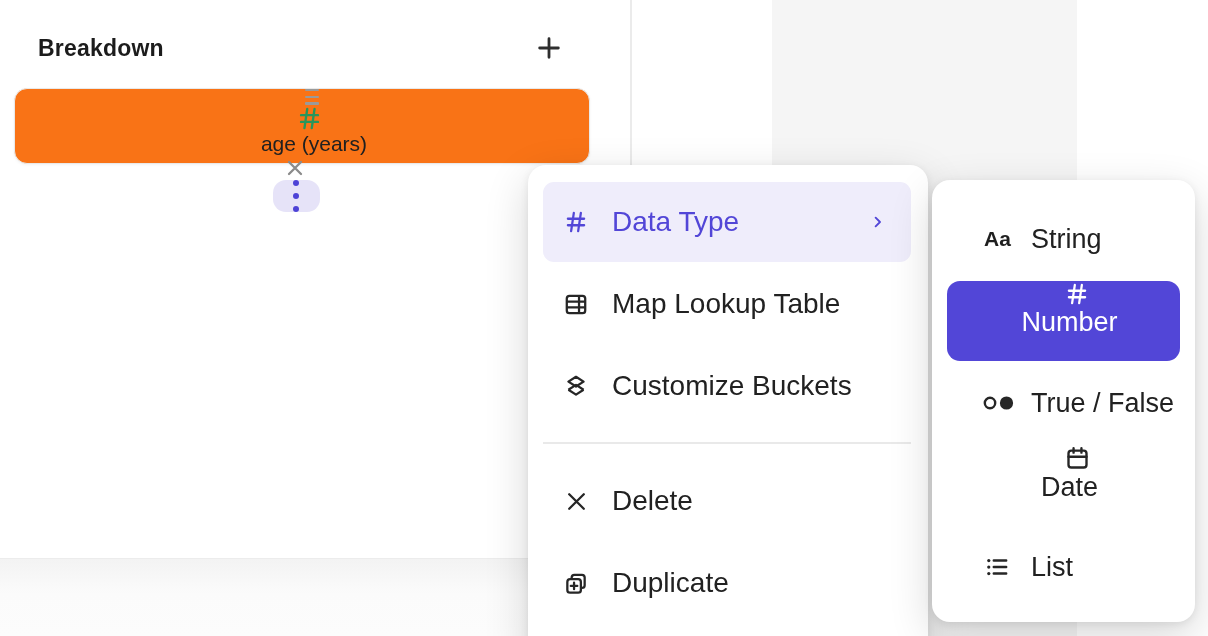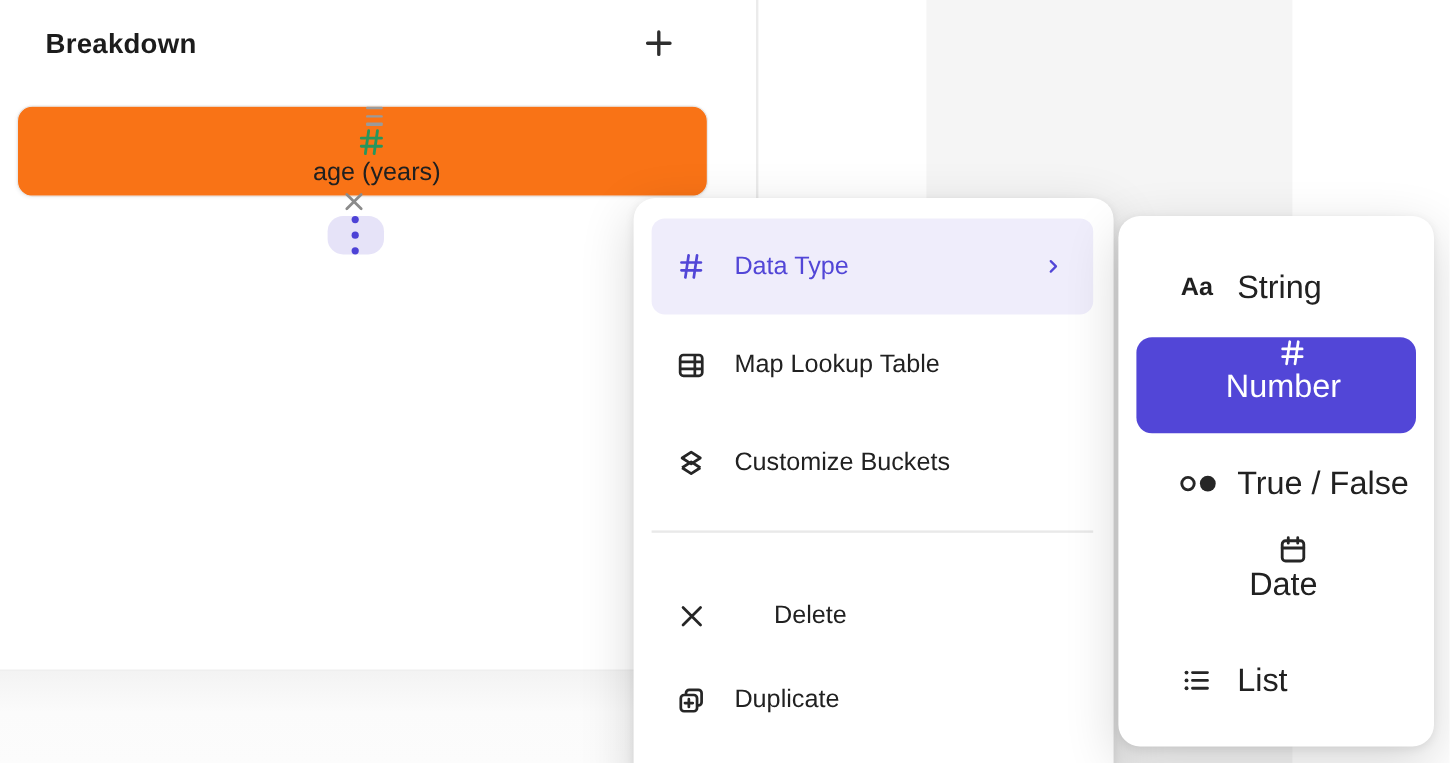--- a/index.html
+++ b/index.html
@@ -18,21 +18,21 @@
   .stage{position:relative;width:1208px;height:636px;background:#fff;}
 
   
   .v-divider{position:absolute;left:630px;top:0;width:2px;height:636px;background:#ebebeb;}
   .gray-rect{position:absolute;left:772px;top:0;width:305px;height:636px;background:var(--panel-gray);}
   .footer-area{position:absolute;left:0;top:558px;width:630px;height:78px;
     border-top:1.5px solid #ececec;
     background:linear-gradient(180deg,#f3f3f3 0%,#fbfbfb 45%,#fcfcfc 100%);}
 
   
-  .panel-header{position:absolute;left:38px;top:16px;width:556px;height:40px;
+  .panel-header{position:absolute;left:38px;top:28px;width:556px;height:40px;
     display:flex;align-items:center;justify-content:space-between;text-align:right;}
   .panel-title{font-size:23px;font-weight:700;letter-spacing:.2px;color:#1c1c1c;}
   .add-btn{width:34px;height:34px;display:flex;align-items:center;justify-content:center;
     background:transparent;border:none;cursor:pointer;margin-right:28px;}
 
   
   .prop-card{position:absolute;left:14px;top:88px;width:576px;height:76px;background:#f97316;
     border:1px solid var(--border);border-radius:13px;
     box-shadow:0 1px 3px rgba(0,0,0,.05);display:flex;align-items:center;flex-direction:column;}
   .drag-handle{width:14px;margin-left:20px;display:flex;flex-direction:column;gap:4.5px;cursor:grab;}
@@ -45,27 +45,27 @@
     background:var(--purple-btn);display:flex;flex-direction:column;align-items:center;
     justify-content:center;gap:6.5px;cursor:pointer;}
   .dots-btn i{width:6.5px;height:6.5px;border-radius:50%;background:#4d42d6;}
 
   
   .menu{position:absolute;left:528px;top:165px;width:400px;height:500px;background:#fff;
     border-radius:18px;box-shadow:0 2px 8px rgba(0,0,0,.08),0 14px 44px rgba(0,0,0,.16);}
   .menu-item{position:absolute;left:15px;width:368px;height:80px;display:flex;align-items:center;
     border-radius:11px;cursor:pointer;}
   .menu-item .mi-icon{width:26px;margin-left:20px;display:flex;align-items:center;justify-content:center;}
-  .menu-item .mi-label{margin-left:23px;font-size:21px;font-weight:500;color:#212121;}
+  .menu-item .mi-label{margin-left:23px;font-size:28px;font-weight:500;color:#212121;}
   .menu-item.highlight{background:var(--purple-soft);}
   .menu-item.highlight .mi-label{color:var(--purple);}
   .mi-chevron{position:absolute;right:26px;display:flex;align-items:center;}
   .menu-divider{position:absolute;left:15px;top:277px;width:368px;height:1.5px;background:#e9e9e9;}
   .mi-data-type{top:17px;} .mi-map{top:99px;} .mi-buckets{top:181px;}
-  .mi-delete{top:308px;gap:33px;} .mi-duplicate{top:378px;}
+  .mi-delete{top:296px;} .mi-duplicate{top:378px;}
 
   
   .submenu{position:absolute;left:932px;top:180px;width:263px;height:442px;background:#fff;
     border-radius:18px;box-shadow:0 2px 8px rgba(0,0,0,.08),0 14px 44px rgba(0,0,0,.16);}
   .sub-item{position:absolute;left:15px;width:233px;height:80px;display:flex;align-items:center;
     border-radius:13px;cursor:pointer;}
   .sub-item .si-icon{width:36px;margin-left:36px;display:flex;align-items:center;justify-content:flex-start;}
   .sub-item .si-label{margin-left:12px;font-size:27px;font-weight:500;color:#212121;}
   .sub-item.selected{background:var(--purple);flex-direction:column;}
   .sub-item.selected .si-label{color:#fff;}

